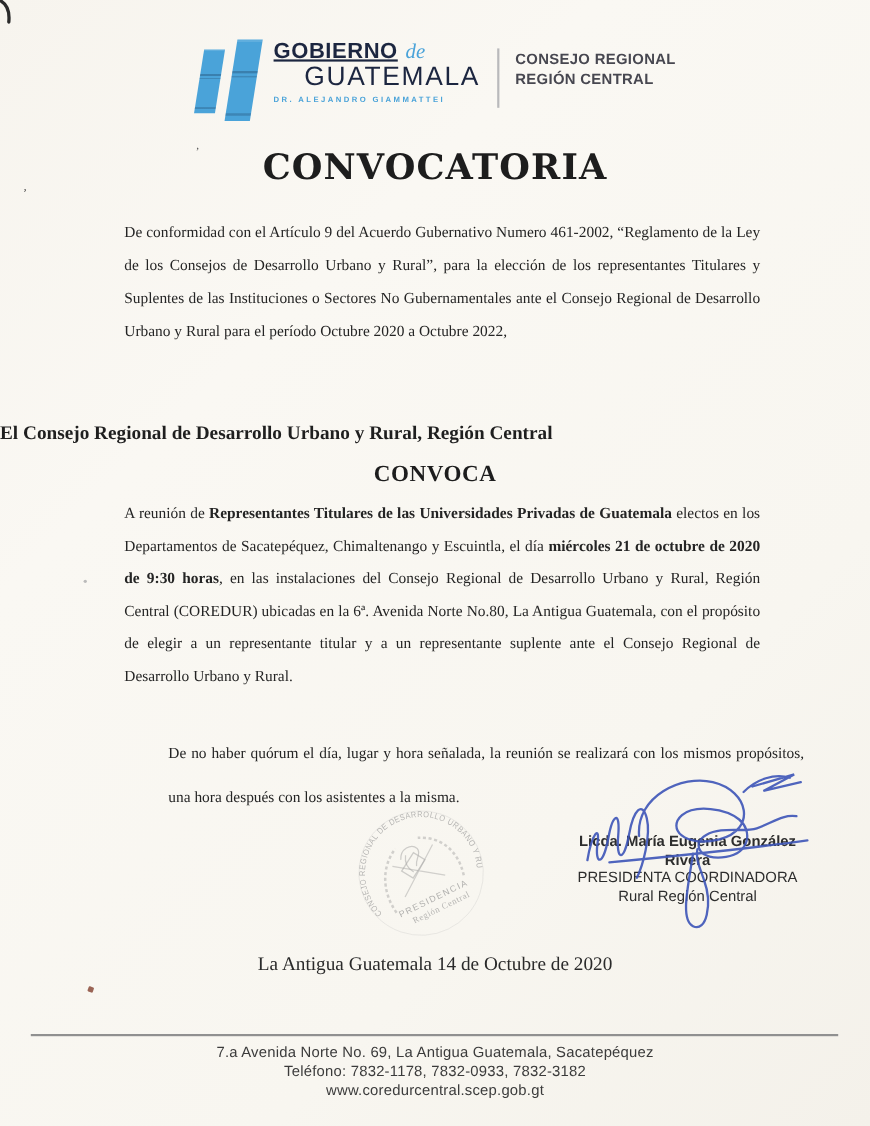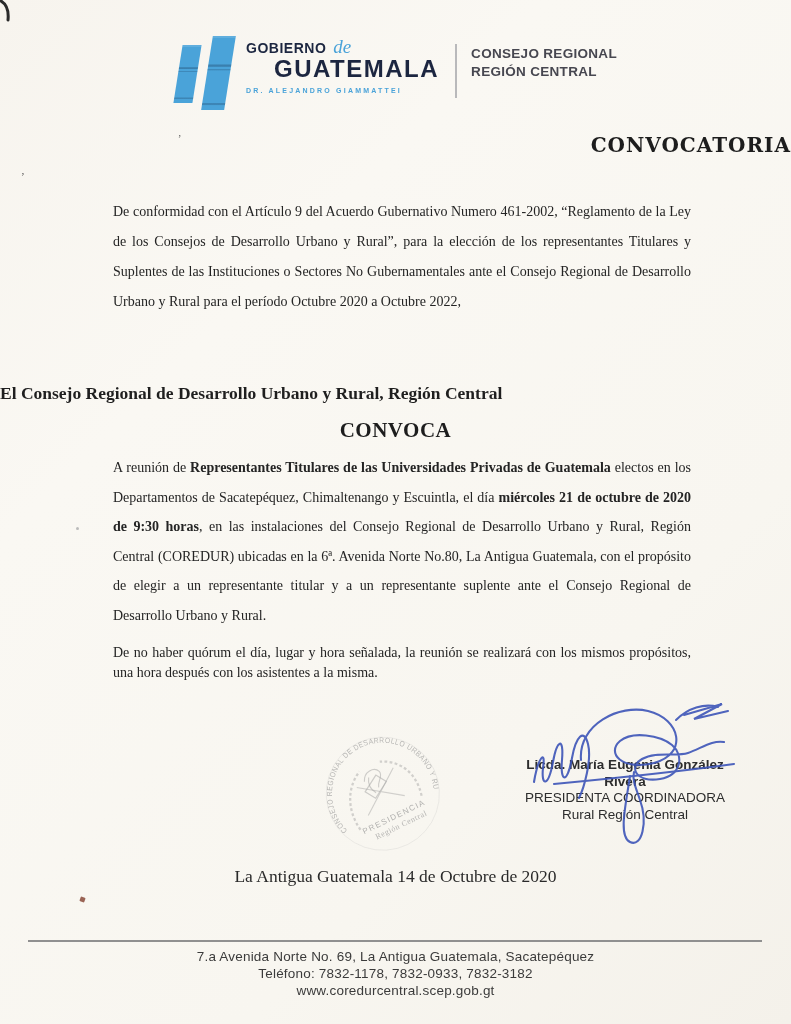--- a/index.html
+++ b/index.html
@@ -37,42 +37,42 @@
         transparent 47% 90%,
         rgba(20,45,75,.25) 91% 93%,
         transparent 94%),
       var(--logo-blue);
     transform:skewX(-9deg);
   }
   .bar-left{left:4px;top:9px;width:19px;height:58px;}
   .bar-right{left:33px;top:0;width:23px;height:74px;}
   .logo-text{margin-left:10px;flex:0 0 auto;font-family:"Liberation Sans",sans-serif;}
   .gob-line1{display:flex;align-items:baseline;}
-  .gob-word{font-weight:800;font-size:14px;letter-spacing:.5px;color:var(--logo-navy);}
+  .gob-word{font-weight:800;font-size:20px;letter-spacing:.5px;color:var(--logo-navy);text-decoration:underline;}
   .gob-de{font-family:"Liberation Serif",serif;font-style:italic;font-size:19px;color:var(--logo-blue);margin-left:7px;}
-  .gob-line2{font-weight:700;font-size:24px;letter-spacing:1.5px;color:var(--logo-navy);margin-top:-3px;margin-left:28px;}
+  .gob-line2{font-weight:400;font-size:24px;letter-spacing:1.5px;color:var(--logo-navy);margin-top:-3px;margin-left:28px;}
   .gob-line3{font-weight:700;font-size:7px;letter-spacing:2.2px;color:var(--logo-blue);margin-top:4px;}
   .header-divider{width:2px;height:54px;background:#b9b9bb;margin:8px 14px 0 16px;flex:0 0 auto;}
   .org-text{
     font-family:"Liberation Sans",sans-serif;font-size:13.5px;font-weight:700;
     color:var(--org-text);line-height:17.5px;letter-spacing:.3px;margin-top:9px;flex:0 0 auto;
   }
   
   .doc-title{
-    position:absolute;top:133px;left:0;width:100%;text-align:right;
-    font-weight:700;font-size:20px;letter-spacing:1px;color:#1d1d1d;
+    position:absolute;top:133px;left:0;width:100%;text-align:center;
+    font-weight:700;font-size:32px;letter-spacing:1px;color:#1d1d1d;
     font-family:"DejaVu Serif","Liberation Serif",serif;
   }
   .para{
     position:absolute;left:113px;width:578px;
     font-size:14px;line-height:30px;text-align:justify;color:var(--text);
   }
   .p1{top:197px;}
   .p2{top:453px;line-height:29.5px;}
-  .p3{top:643px;line-height:20px;}
+  .p3{top:666px;line-height:40px;margin-left:40px;}
   .bold{font-weight:700;}
   .subheading{
     position:absolute;top:383px;left:0;width:100%;
     font-weight:700;font-size:17.5px;color:#1f1f1f;
   }
   .convoca{
     position:absolute;top:418px;left:0;width:100%;text-align:center;
     font-weight:700;font-size:21px;letter-spacing:.5px;color:#1d1d1d;
   }
   .dateline{

